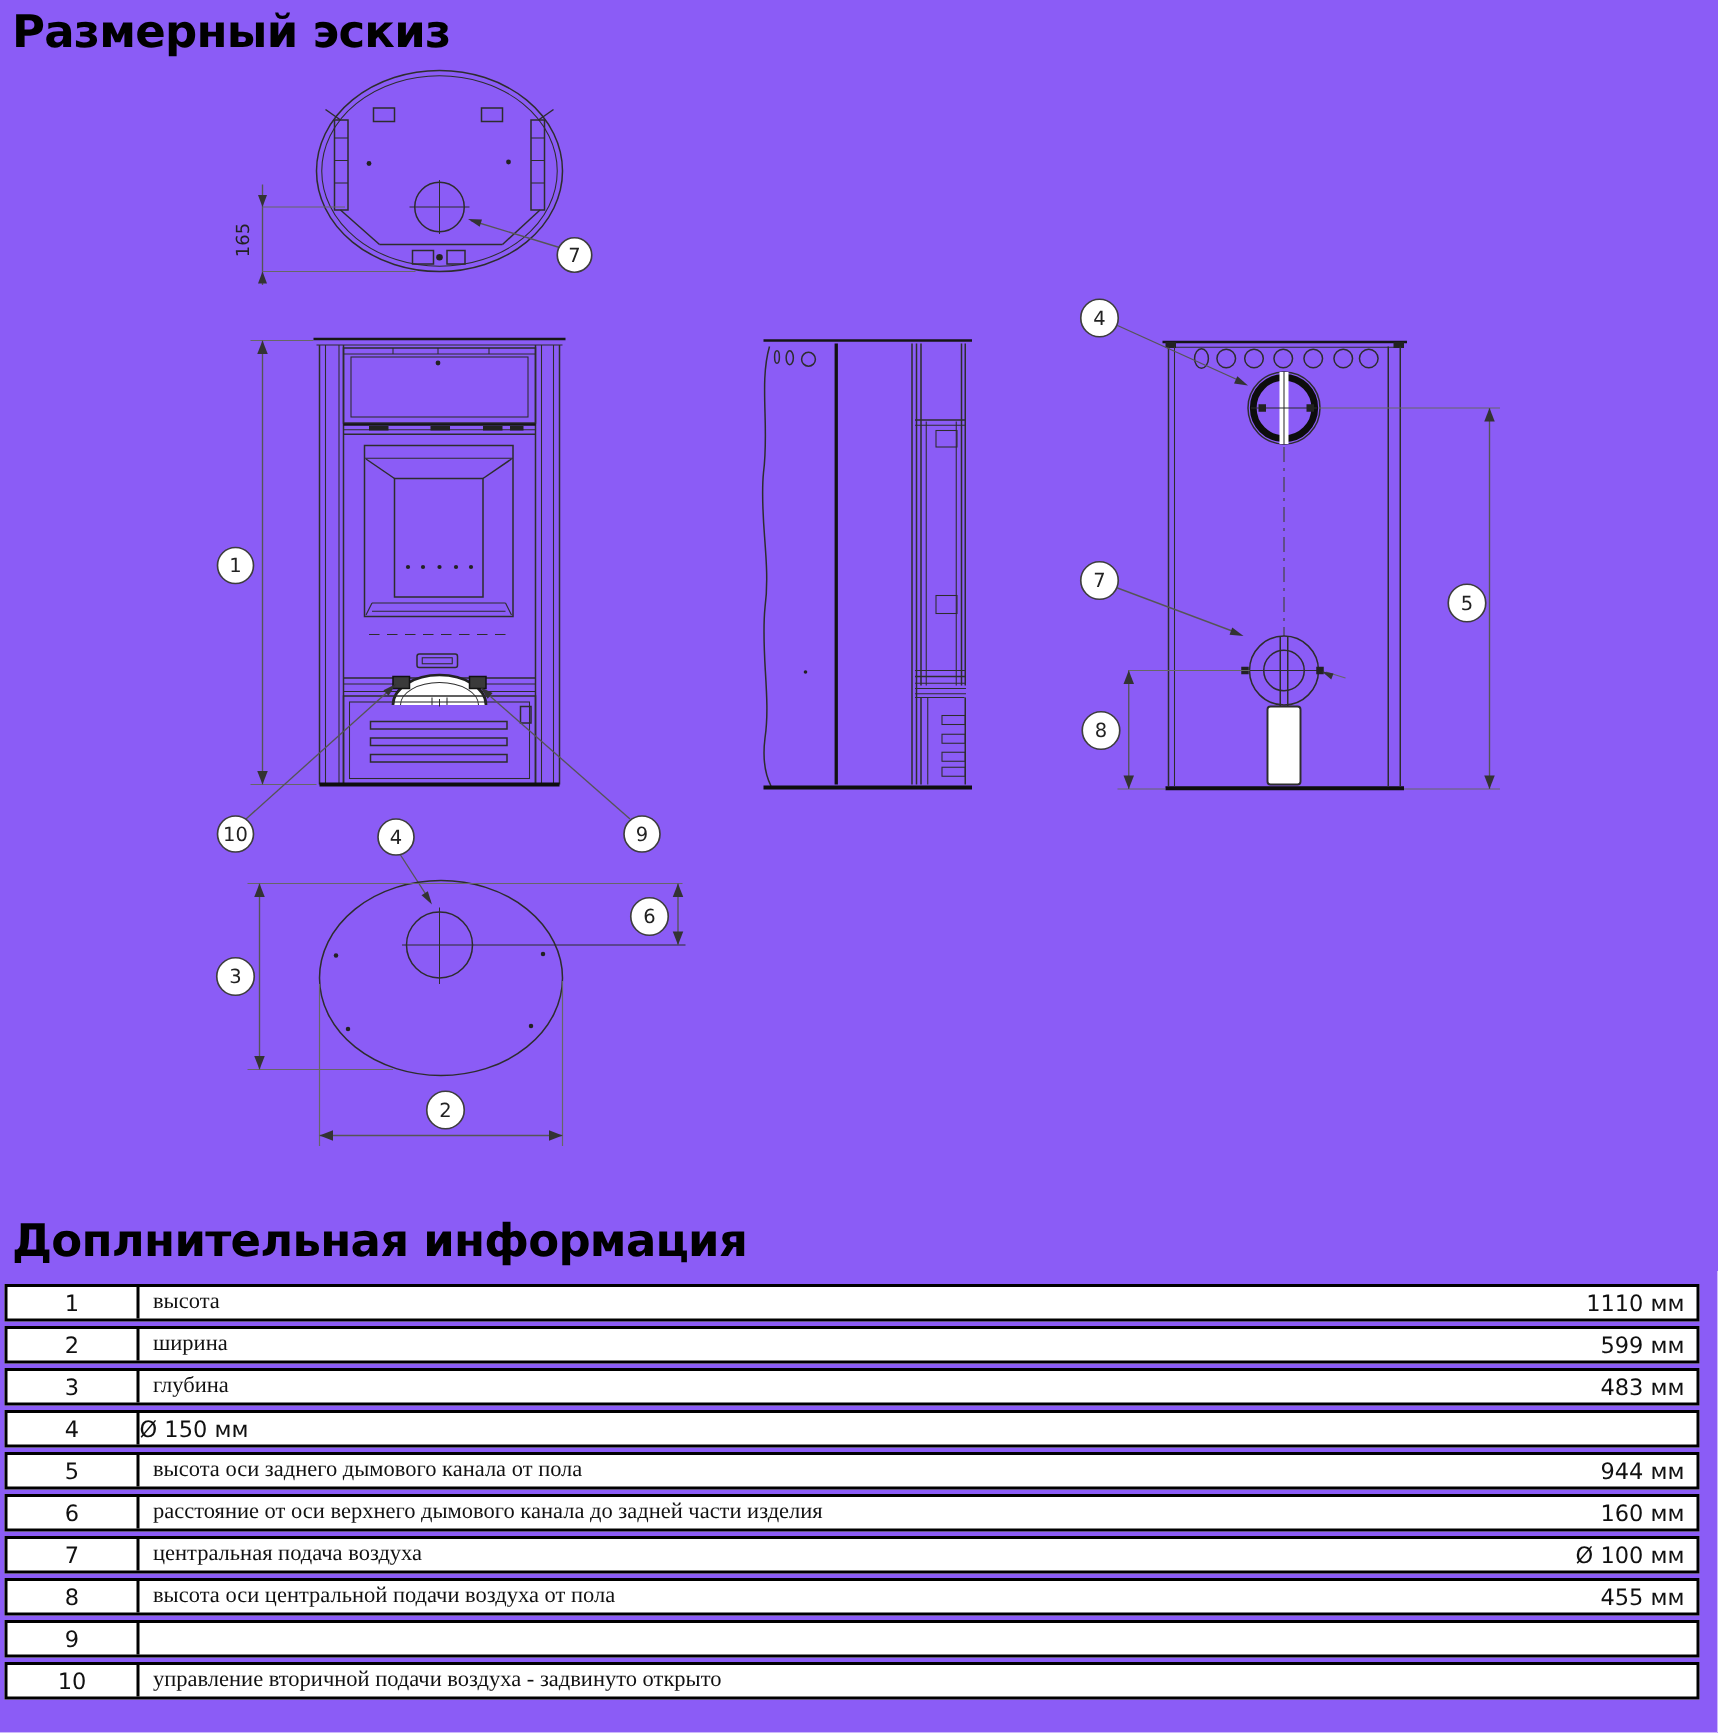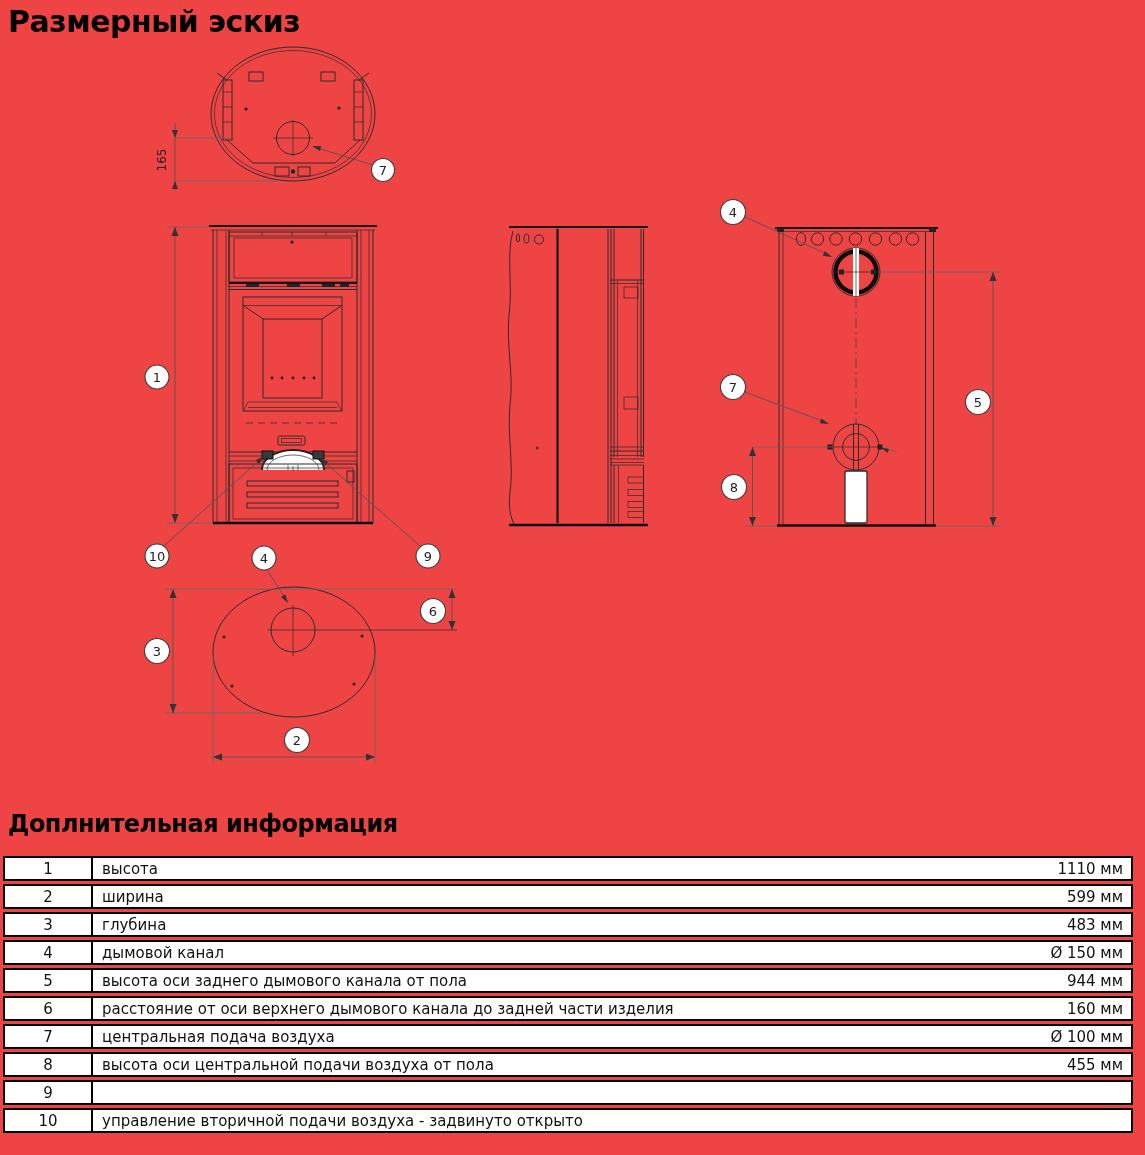--- a/index.html
+++ b/index.html
@@ -1,37 +1,37 @@
 <!DOCTYPE html>
 <html><head>
 <meta charset="utf-8">
 <style>
   html,body{margin:0;padding:0;background:#fff;}
-  .page{position:relative;width:1145px;height:1155px;background:#ef4444;overflow:hidden;
+  .page{position:relative;width:1145px;height:1155px;background:#8b5cf6;overflow:hidden;
         font-family:"DejaVu Sans","Liberation Sans",sans-serif;color:#111;}
   .h1{position:absolute;left:8px;top:4px;font-size:30px;font-weight:700;letter-spacing:-0.5px;color:#000;margin:0;}
-  .h2{position:absolute;left:8px;top:810px;font-size:24px;font-weight:700;letter-spacing:-0.5px;color:#000;margin:0;}
+  .h2{position:absolute;left:8px;top:810px;font-size:30px;font-weight:700;letter-spacing:-0.5px;color:#000;margin:0;}
   svg{position:absolute;left:0;top:0;}
   .ln{stroke:#2d2d2d;stroke-width:1;fill:none;}
   .lnt{stroke:#2d2d2d;stroke-width:0.7;fill:none;}
   .ln2{stroke:#161616;stroke-width:1.8;fill:none;}
   .thick{stroke:#0e0e0e;stroke-width:2.6;fill:none;}
   .dim{stroke:#555;stroke-width:0.9;fill:none;}
   .ext{stroke:#666;stroke-width:0.8;fill:none;}
   .arr{fill:#333;stroke:none;}
   .co{fill:#fff;stroke:#3d3d3d;stroke-width:1.1;}
   .ctext{font-family:"DejaVu Sans",sans-serif;font-size:13px;fill:#222;text-anchor:middle;}
   .dimtext{font-family:"DejaVu Sans",sans-serif;font-size:12px;fill:#222;text-anchor:middle;}
   .dot{fill:#222;stroke:none;}
   .tbl{position:absolute;left:3px;top:856px;width:1130px;}
   .trow{height:25px;box-sizing:border-box;border:2px solid #000;margin-bottom:3px;
         display:flex;align-items:center;font-size:15px;background:#fff;}
   .tnum{width:86px;align-self:stretch;border-right:2px solid #000;
         display:flex;align-items:center;justify-content:center;}
-  .tlabel{flex:1;padding-left:9px;white-space:nowrap;overflow:hidden;}
+  .tlabel{flex:1;padding-left:9px;white-space:nowrap;overflow:hidden;font-family:Liberation Serif, serif;}
   .tvalue{padding-right:8px;white-space:nowrap;text-align:right;}
 </style>
 </head>
 <body>
 
 <div class="page">
 
   <h1 class="h1">Размерный эскиз</h1>
 
   <svg width="1145" height="810" viewBox="0 0 1145 810">
@@ -349,21 +349,20 @@
       <div class="tlabel">ширина</div>
       <div class="tvalue">599 мм</div>
     </div>
     <div class="trow">
       <div class="tnum">3</div>
       <div class="tlabel">глубина</div>
       <div class="tvalue">483 мм</div>
     </div>
     <div class="trow">
       <div class="tnum">4</div>
-      <div class="tlabel">дымовой канал</div>
       <div class="tvalue">Ø 150 мм</div>
     </div>
     <div class="trow">
       <div class="tnum">5</div>
       <div class="tlabel">высота оси заднего дымового канала от пола</div>
       <div class="tvalue">944 мм</div>
     </div>
     <div class="trow">
       <div class="tnum">6</div>
       <div class="tlabel">расстояние от оси верхнего дымового канала до задней части изделия</div>

